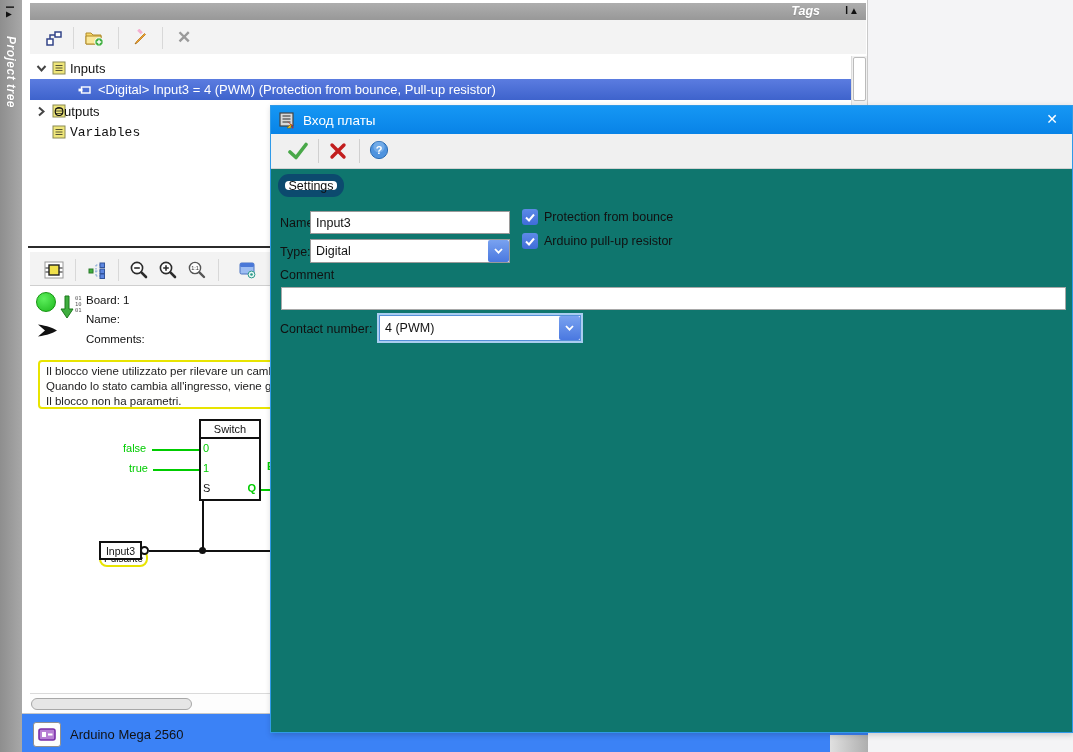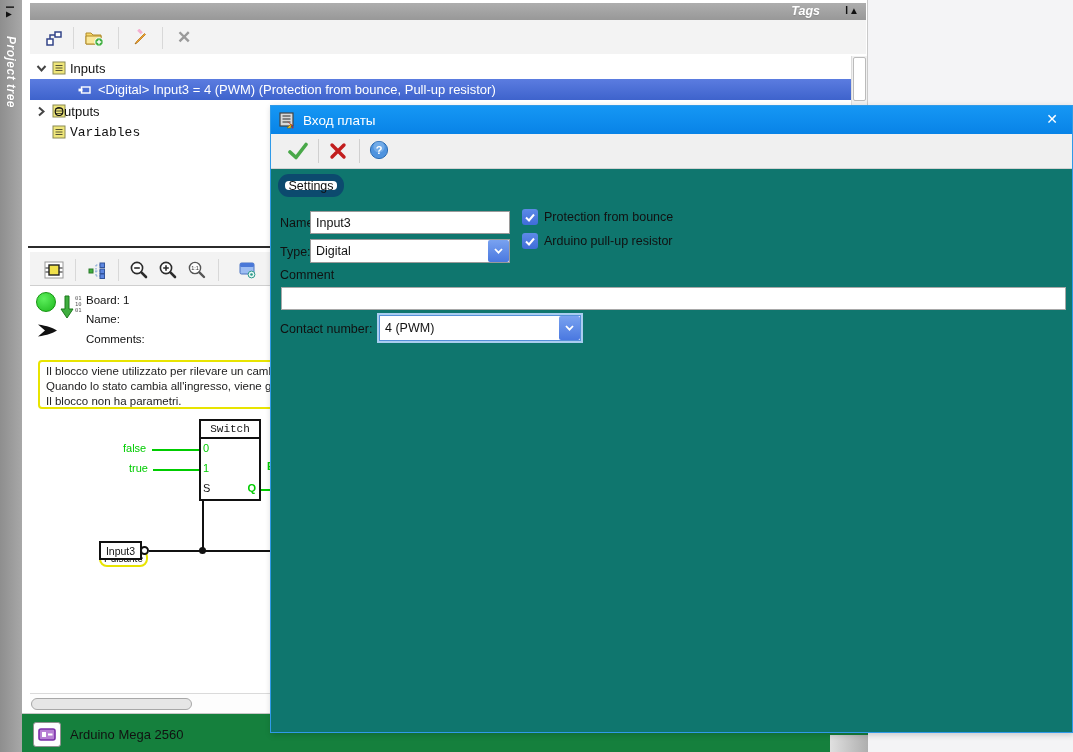--- a/index.html
+++ b/index.html
@@ -28,21 +28,21 @@
   .dlg-title { background:linear-gradient(#1697f4,#0883e7); height:28px; display:flex; align-items:center; color:#fff; font-size:13.5px; padding-left:8px; }
   .dlg-tbar { background:#f0f0f0; border-bottom:1px solid #d2d2d2; height:35px; }
   .tab { border:7px solid #0c4a6e; border-radius:11px; background:#fff; font-size:12.5px; color:#111; display:flex; align-items:center; justify-content:center; }
   .lbl { font-size:12.5px; color:#111; }
   .fld { background:#fff; border:1px solid #9a9a9a; font-size:12.5px; color:#111; font-family:"Liberation Sans",sans-serif; padding:0 5px; }
   .combo { background:#fff; border:1px solid #9a9a9a; display:flex; align-items:center; }
   .combo .val { flex:1; font-size:12.5px; color:#111; padding-left:5px; }
   .combo .drop { width:21px; align-self:stretch; background:linear-gradient(#79a2f0,#4a78e0); border-radius:2px; display:flex; align-items:center; justify-content:center; }
   .cbox { width:16px; height:16px; border-radius:3px; background:linear-gradient(#5d8ae8,#3f6cd8); display:flex; align-items:center; justify-content:center; }
   .scrl-thumb { background:#e6e6e6; border:1px solid #a8a8a8; border-radius:7px; }
-  .statusbar { background:#15803d; border-top:1px solid #c8c8c8; }
+  .statusbar { background:#3b82f6; border-top:1px solid #c8c8c8; }
   .grip { background:linear-gradient(90deg,#e0e0e0,#aeaeae); }
   svg { display:block; }
 </style>
 </head>
 <body>
 
 <div class="abs app">
 
   <div class="abs vstrip">
     <div class="abs" style="left:4px; top:4px; transform:rotate(90deg); transform-origin:center;">
@@ -204,21 +204,21 @@
     </div>
 
     <div class="abs wire" style="left:130px; top:162px; width:47px; height:2px;"></div>
     <div class="abs wire" style="left:131px; top:182px; width:46px; height:2px;"></div>
     <div class="abs wire" style="left:239px; top:202px; width:40px; height:2px;"></div>
     <div class="abs bwire" style="left:127px; top:263px; width:145px; height:2px;"></div>
     <div class="abs bwire" style="left:180px; top:204px; width:2px; height:61px;"></div>
     <div class="abs" style="left:177px; top:260px; width:7px; height:7px; border-radius:50%; background:#111;"></div>
 
     <div class="abs blk" style="left:177px; top:132px; width:62px; height:82px;">
-      <div style="height:18px; border-bottom:2px solid #111; text-align:center; font-size:11px; padding-top:2px; color:#111;font-family:Liberation Mono, monospace;">Switch</div>
+      <div style="height:18px; border-bottom:2px solid #111; text-align:center; font-size:11px; padding-top:2px; color:#111;">Switch</div>
       <span class="abs grn" style="left:2px; top:21px; font-size:11px;">0</span>
       <span class="abs grn" style="left:2px; top:41px; font-size:11px;">1</span>
       <span class="abs" style="left:2px; top:61px; font-size:11px; color:#111;">S</span>
       <span class="abs grn" style="right:3px; top:61px; font-size:11px; font-weight:bold;">Q</span>
     </div>
 
     <span class="abs grn" style="left:101px; top:155px; font-size:11px;">false</span>
     <span class="abs grn" style="left:107px; top:175px; font-size:11px;">true</span>
     <span class="abs grn" style="left:245px; top:173px; font-size:11px; font-weight:bold;">E</span>
 

